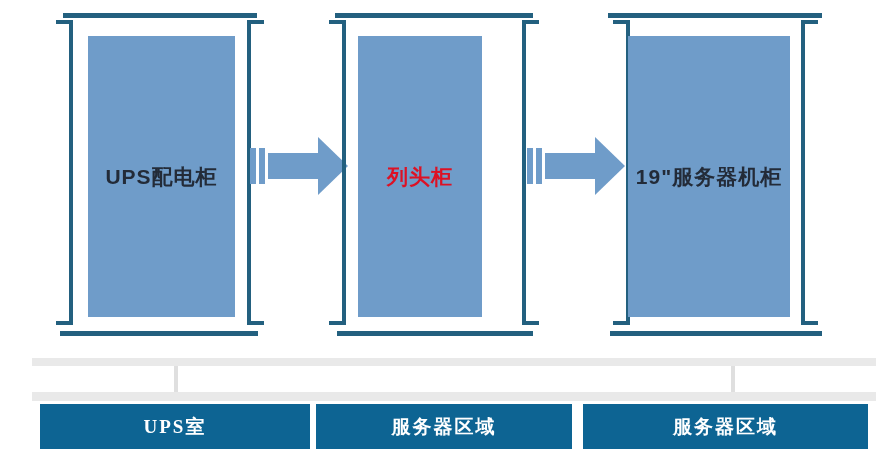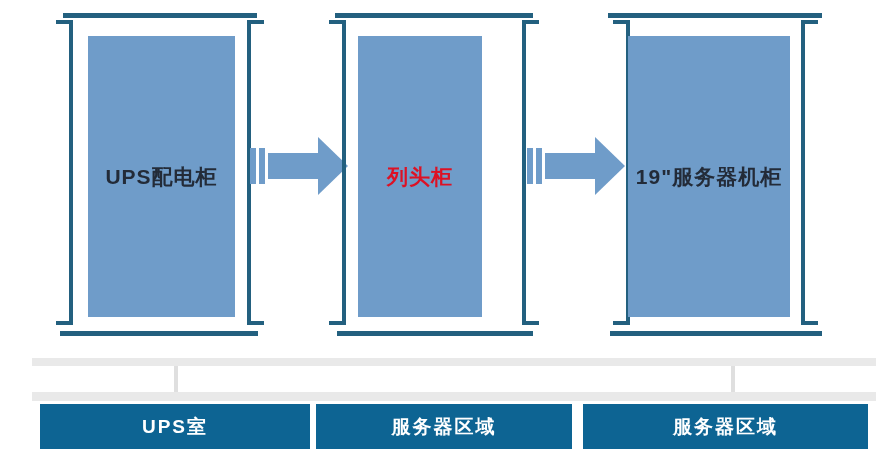--- a/index.html
+++ b/index.html
@@ -87,21 +87,21 @@
 
   #rail-top-3{left:608px;top:13px;width:214px;}
   #rail-bot-3{left:610px;top:331px;width:212px;}
   #bracket-l-3{left:613px;}
   #bracket-r-3{left:801px;}
   #body-3{left:628px;width:162px;}
 
   #arrow-1{left:250px;}
   #arrow-2{left:527px;}
 
-  #zone-1{left:40px;width:270px;}
+  #zone-1{left:40px;width:270px;font-family:Liberation Serif, serif;}
   #zone-2{left:316px;width:256px;}
   #zone-3{left:583px;width:285px;}
 </style>
 </head>
 <body>
 
 <div class="stage">
 
   <div class="rail" id="rail-top-1"></div>
   <div class="bracket left" id="bracket-l-1"></div>

